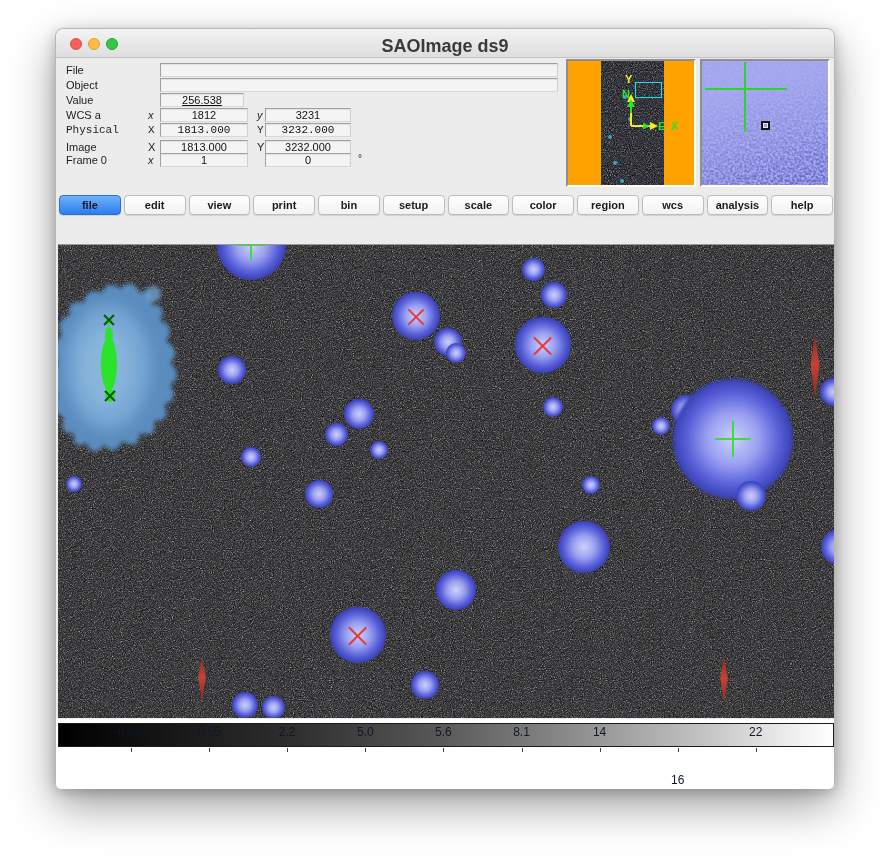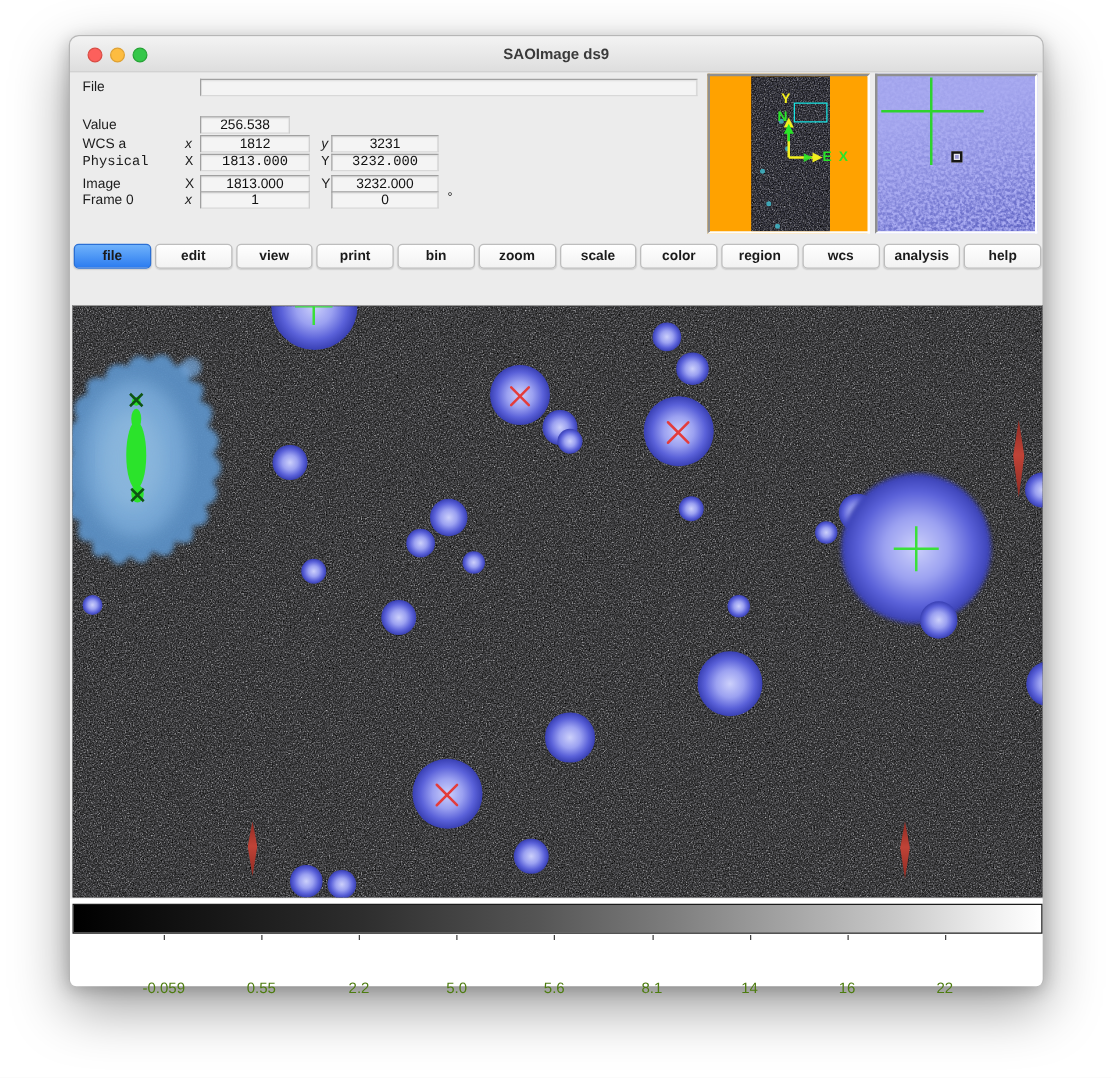--- a/index.html
+++ b/index.html
@@ -11,21 +11,21 @@
     box-shadow:0 18px 45px rgba(0,0,0,.38), 0 4px 14px rgba(0,0,0,.22);
     border:1px solid #b6b6b6;
   }
   .titlebar {
     position:absolute; left:0; top:0; width:100%; height:29px;
     background:linear-gradient(#f3f3f3,#dedede);
     border-bottom:1px solid #c2c2c2; border-radius:8px 8px 0 0;
   }
   .title {
     position:absolute; width:100%; text-align:center; top:7px;
-    font-size:12px; color:#3a3a3a; font-weight:bold;
+    font-size:18px; color:#3a3a3a; font-weight:bold;
   }
   .tl { position:absolute; top:9px; width:12px; height:12px; border-radius:50%; }
   .tl.red   { left:14px; background:#fc605c; border:1px solid #d94c44; }
   .tl.yel   { left:32px; background:#fdbc40; border:1px solid #dfa133; }
   .tl.grn   { left:50px; background:#34c749; border:1px solid #27a336; }
 
   
   .info-panel { position:absolute; left:0; top:30px; width:510px; height:134px; }
   .info-row { position:absolute; left:0; width:100%; height:14px; }
   .ilab { position:absolute; left:10px; top:1px; font-size:11px; color:#1c1c1c; }
@@ -99,42 +99,46 @@
   .galaxy-svg { position:absolute; left:-12px; top:18px; }
 
   
   .bottom-strip { position:absolute; left:0; top:690px; width:100%; height:70px; background:#ffffff; border-radius:0 0 5px 5px; }
   .colorbar {
     position:absolute; left:2px; top:694px; width:776px; height:24px;
     border:1px solid #1b1b1b;
     background:linear-gradient(to right, #000 0%, #131313 12%, #2e2e2e 30%, #555 48%, #7e7e7e 62%, #a5a5a5 74%, #c9c9c9 85%, #ececec 94%, #fff 100%);
   }
   .cb-tick { position:absolute; top:719px; width:1px; height:4px; background:#444; }
-  .cb-label { position:absolute; top:754px; transform:translateX(-50%); font-size:12px; color:#4d7c0f; }
+  .cb-label { position:absolute; top:696px; transform:translateX(-50%); font-size:12px; color:#0f172a; }
 </style>
 </head>
 <body>
 
 <div class="window">
 
   <div class="titlebar">
     <span class="tl red"></span>
     <span class="tl yel"></span>
     <span class="tl grn"></span>
     <div class="title">SAOImage ds9</div>
   </div>
 
   <div class="info-panel">
       <div class="info-row" style="top: 4px;">
         <span class="ilab">File</span>
         <div class="ifield" style="left: 104px; width: 398px;"></div>
       </div>
+      <div class="info-row" style="top: 19px;">
+        <span class="ilab">Object</span>
+        <div class="ifield" style="left: 104px; width: 398px;"></div>
+      </div>
       <div class="info-row" style="top: 34px;">
         <span class="ilab">Value</span>
-        <div class="ifield" style="left: 104px; width: 72px;">256.538</div>
+        <div class="ifield" style="left: 104px; width: 84px; text-decoration: underline;">256.538</div>
       </div>
       <div class="info-row" style="top: 49px;">
         <span class="ilab">WCS a</span>
         <span class="iax it" style="left: 92px;">x</span>
         <div class="ifield" style="left: 104px; width: 88px;">1812</div>
         <span class="iax it" style="left: 201px;">y</span>
         <div class="ifield" style="left: 209px; width: 86px;">3231</div>
       </div>
       <div class="info-row" style="top: 64px; font-family: Liberation Mono, monospace;">
         <span class="ilab">Physical</span>
@@ -211,21 +215,21 @@
     <div class="mag-ch-h"></div>
     <div class="mag-cursor"></div>
   </div>
 
   <div class="menubar" id="menubar">
       <div class="btn active">file</div>
       <div class="btn">edit</div>
       <div class="btn">view</div>
       <div class="btn">print</div>
       <div class="btn">bin</div>
-      <div class="btn">zoom</div>
+      <div class="btn">setup</div>
       <div class="btn">scale</div>
       <div class="btn">color</div>
       <div class="btn">region</div>
       <div class="btn">wcs</div>
       <div class="btn">analysis</div>
       <div class="btn">help</div>
     </div>
 
   <div class="image-area" id="image-area">
     <div class="image-noise" style="position:absolute;inset:0;">
@@ -321,18 +325,18 @@
       <div class="cb-label" style="left: 231.2px;">2.2</div>
       <div class="cb-tick" style="left: 309.3px;"></div>
       <div class="cb-label" style="left: 309.3px;">5.0</div>
       <div class="cb-tick" style="left: 387.4px;"></div>
       <div class="cb-label" style="left: 387.4px;">5.6</div>
       <div class="cb-tick" style="left: 465.5px;"></div>
       <div class="cb-label" style="left: 465.5px;">8.1</div>
       <div class="cb-tick" style="left: 543.6px;"></div>
       <div class="cb-label" style="left: 543.6px;">14</div>
       <div class="cb-tick" style="left: 621.7px;"></div>
-      <div class="cb-label" style="left: 621.7px;">16</div>
+      <div class="cb-label" style="left: 621.7px; margin-top: 48px;">16</div>
       <div class="cb-tick" style="left: 699.8px;"></div>
       <div class="cb-label" style="left: 699.8px;">22</div>
     </div>
 
 </div>
 
 </body></html>

